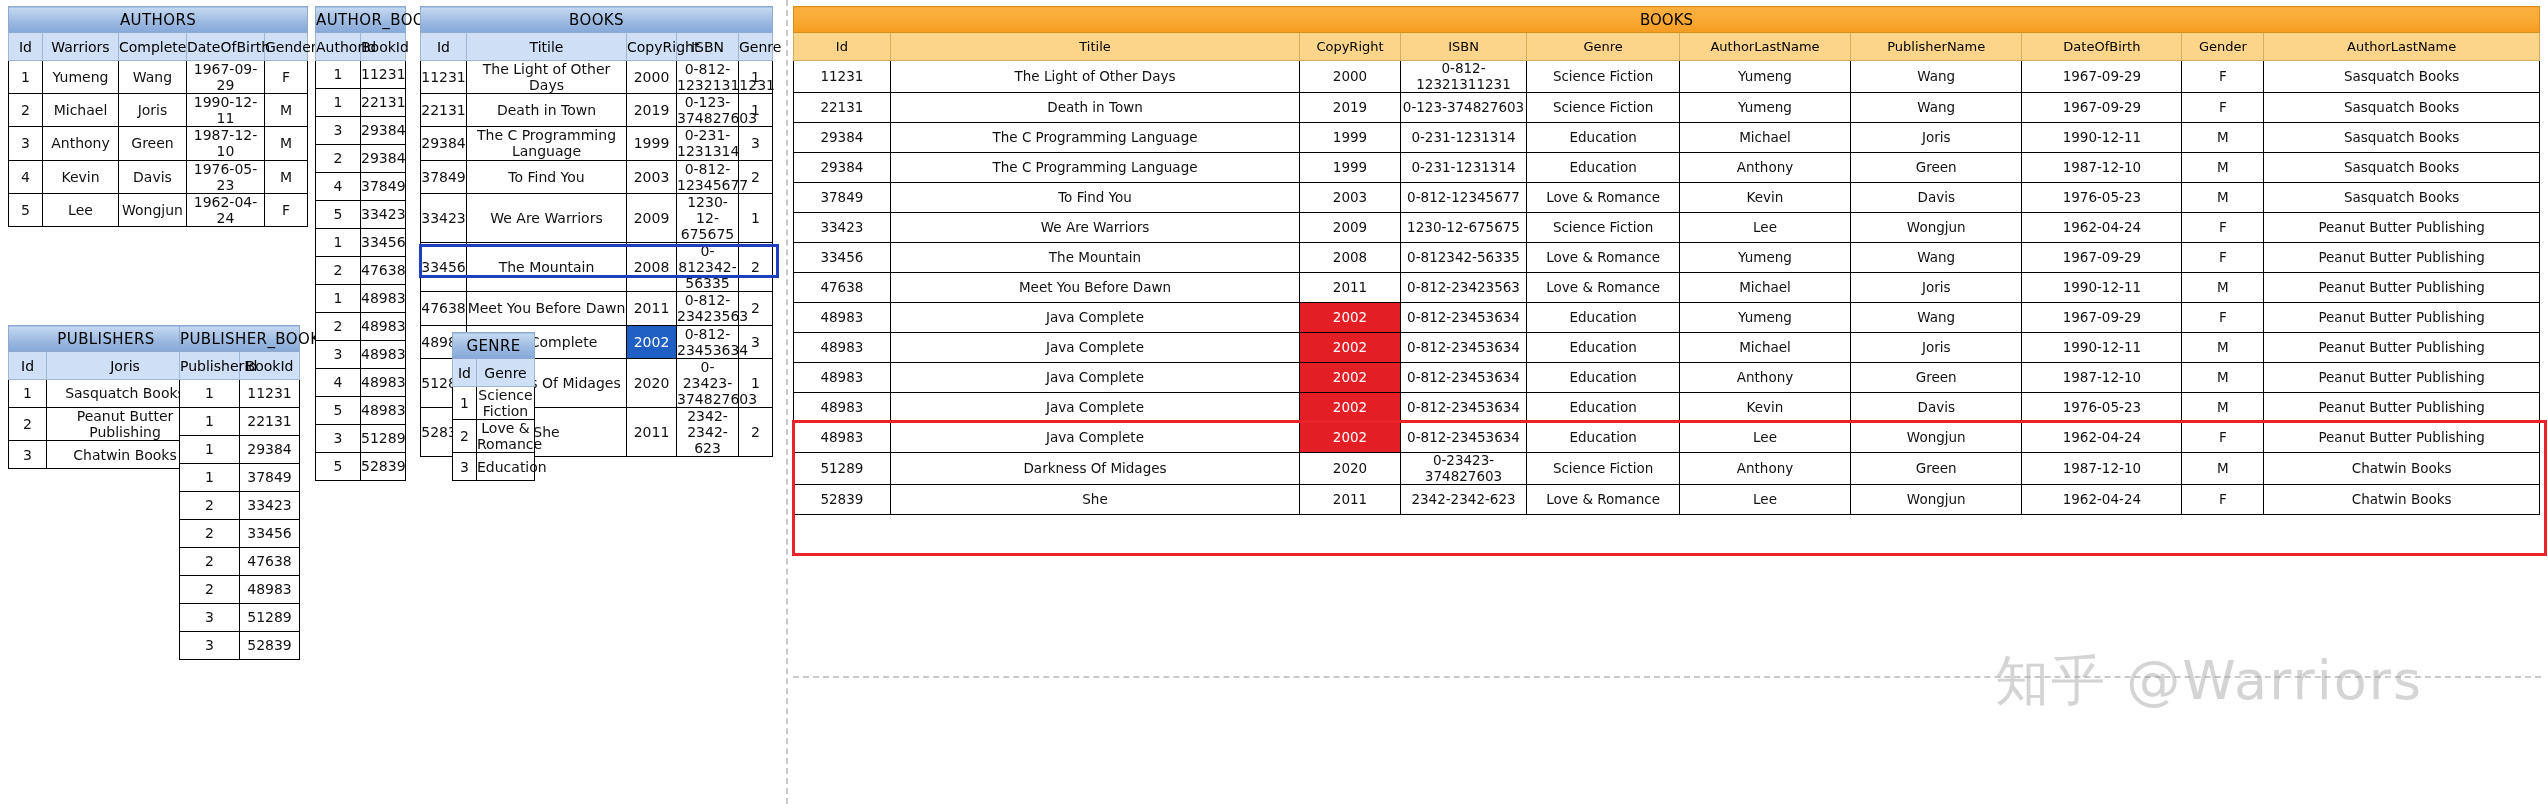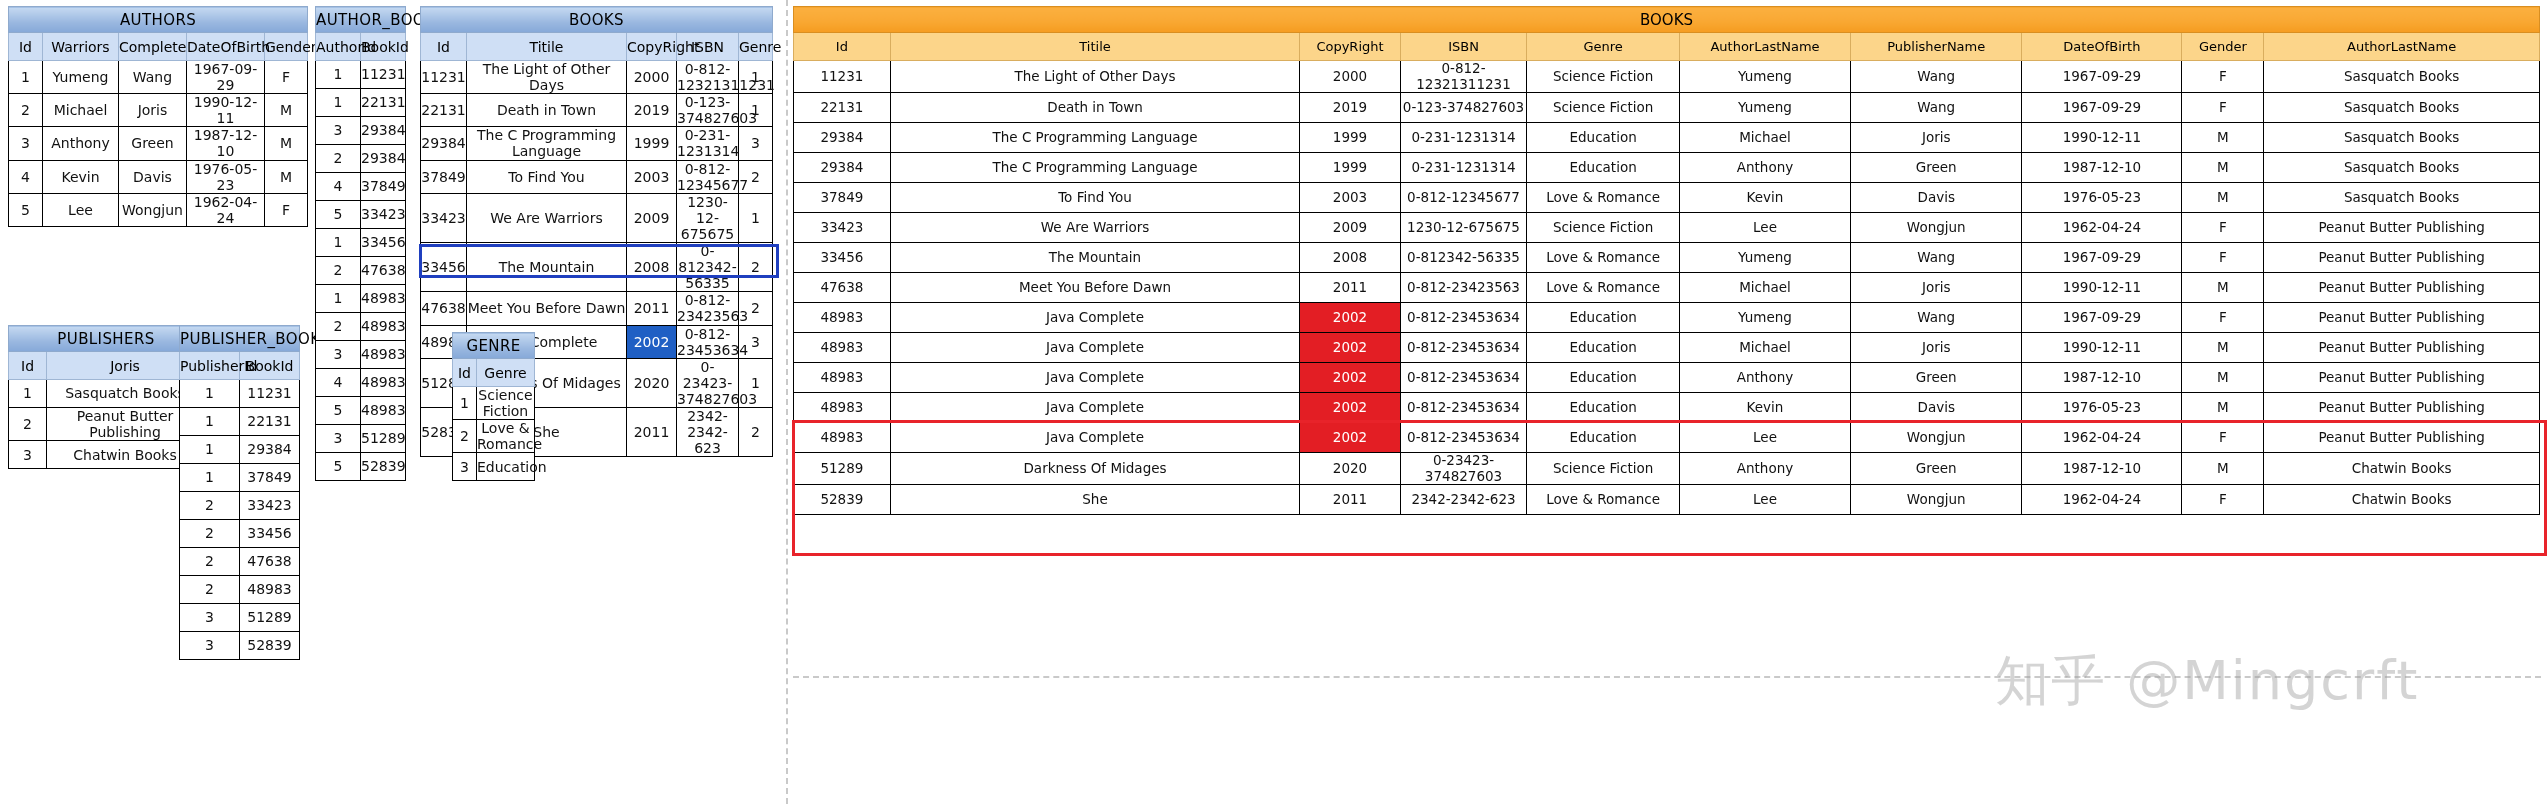--- a/index.html
+++ b/index.html
@@ -607,13 +607,13 @@
         <td class="cell ">F</td>
         <td class="cell small">Chatwin Books</td>
       </tr>
     </tbody>
   </table>
 
 <div class="outline outline-red" style="left:792px;top:420px;width:1749px;height:130px;"></div>
 
 <div class="hdash" style="left:793px;top:676px;width:1748px;"></div>
 
-<div class="watermark" style="left:1995px;top:645px;">知乎 @Mingcrft</div>
+<div class="watermark" style="left:1995px;top:645px;">知乎 @Warriors</div>
 
 </body></html>

